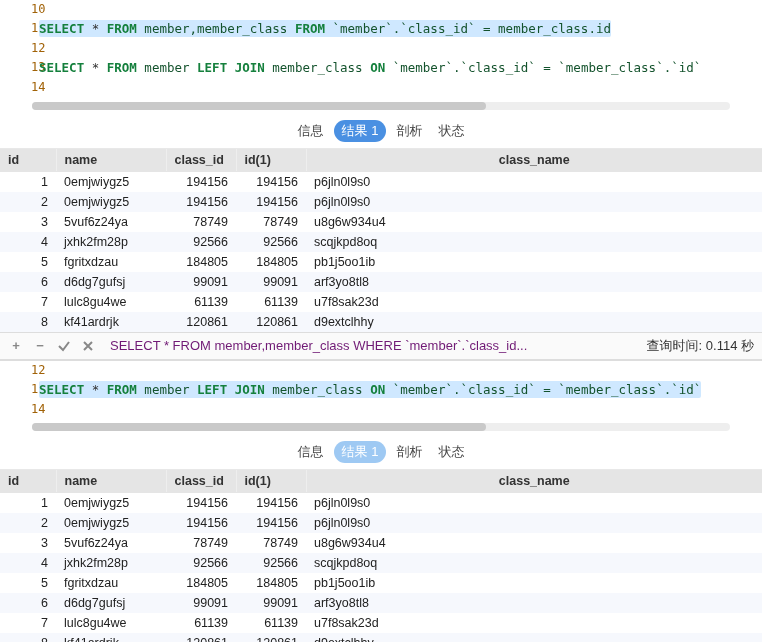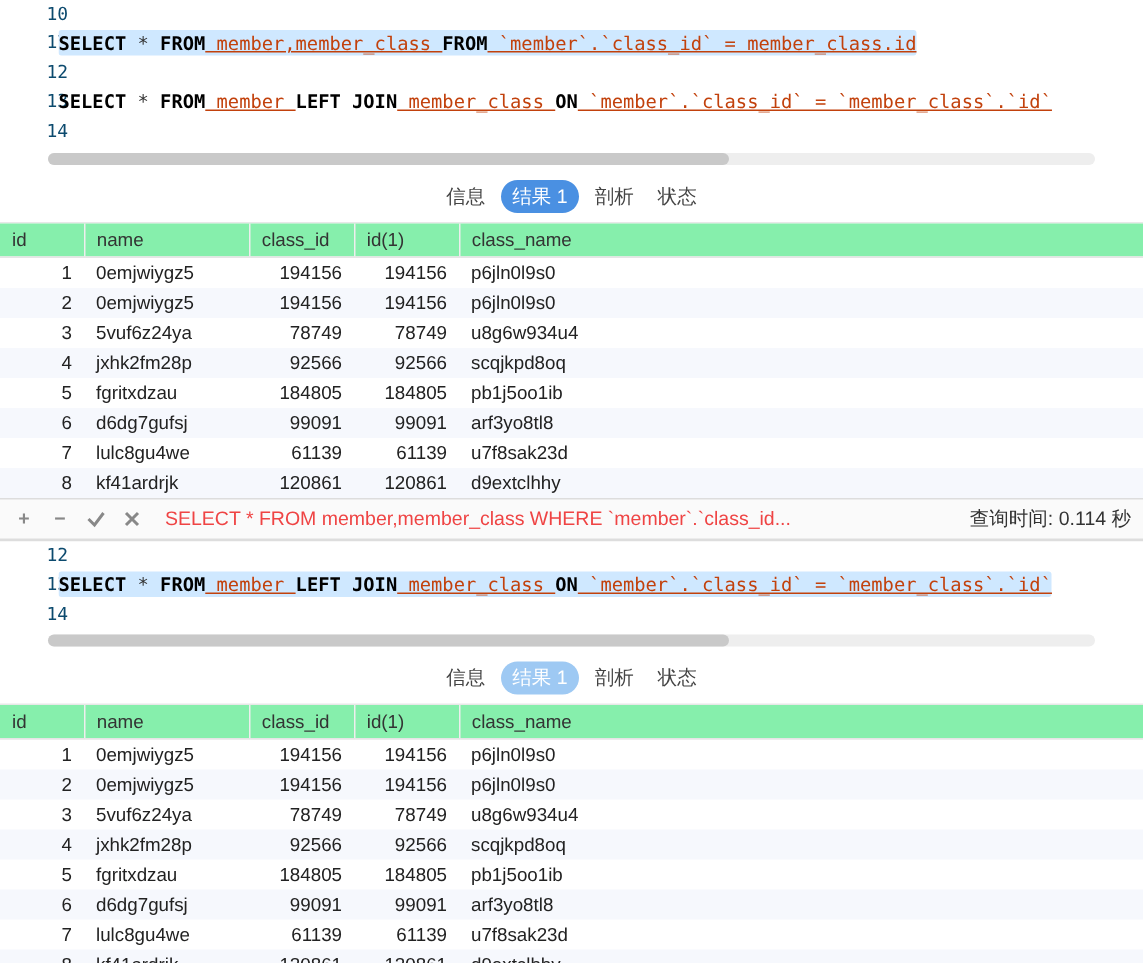--- a/index.html
+++ b/index.html
@@ -16,30 +16,30 @@
     font-family: "Menlo", "Consolas", monospace;
     font-size: 12.5px;
     line-height: 1.6;
     background: #fff;
     position: relative;
   }
   .line { display: flex; align-items: flex-start; }
   .gutter {
     width: 28px;
     text-align: right;
-    color: #0c4a6e;
+    color: #a16207;
     padding-right: 8px;
     flex: 0 0 auto;
     user-select: none;
     font-size: 12px;
     padding-left: 31px;
   }
   .code { flex: 1; white-space: pre; padding-right: 8px; overflow: hidden; }
-  .kw { color: #000000; font-weight: 600; }
-  .ident { color: #c2410c; text-decoration: underline; }
+  .kw { color: #15803d; font-weight: 600; }
+  .ident { color: #14532d; }
   .op { color: #333; }
   .sel-bg {
     background: #cfe8ff;
     border-radius: 2px;
     padding: 1px 0;
   }
   .hscroll {
     height: 8px;
     margin: 4px 32px 2px 32px;
     background: #eee;
@@ -77,28 +77,28 @@
   .tab.active.light {
     background: #9ec9f3;
   }
   table.results {
     width: 100%;
     border-collapse: collapse;
     font-size: 12.5px;
   }
   table.results th {
     text-align: left;
-    font-weight: 400;
+    font-weight: 700;
     color: #333;
     padding: 4px 8px;
     border-bottom: 1px solid #e5e5e5;
     border-right: 1px solid #eee;
-    background: #86efac;
-  }
-  table.results th:last-child { border-right: none; }
+    background: #e5e5e5;
+  }
+  table.results th:last-child { border-right: none; text-align: center; }
   table.results td {
     padding: 3px 8px;
     border-bottom: 0;
     color: #222;
   }
   table.results tbody tr:nth-child(even) { background: #f6f8fd; }
   col.c-id   { width: 56px; }
   col.c-name { width: 110px; }
   col.c-cls  { width: 70px; }
   col.c-id1  { width: 70px; }
@@ -113,21 +113,21 @@
     gap: 8px;
     font-size: 13px;
     color: #444;
     background: #fafafa;
   }
   .status-bar .sql-echo {
     flex: 1;
     white-space: nowrap;
     overflow: hidden;
     text-overflow: ellipsis;
-    color: #ef4444;
+    color: #701a75;
     padding-left: 6px;
   }
   .sb-icon {
     width: 16px; height: 16px;
     display: inline-flex;
     align-items: center; justify-content: center;
     color: #888;
     font-weight: bold;
     cursor: pointer;
     user-select: none;

